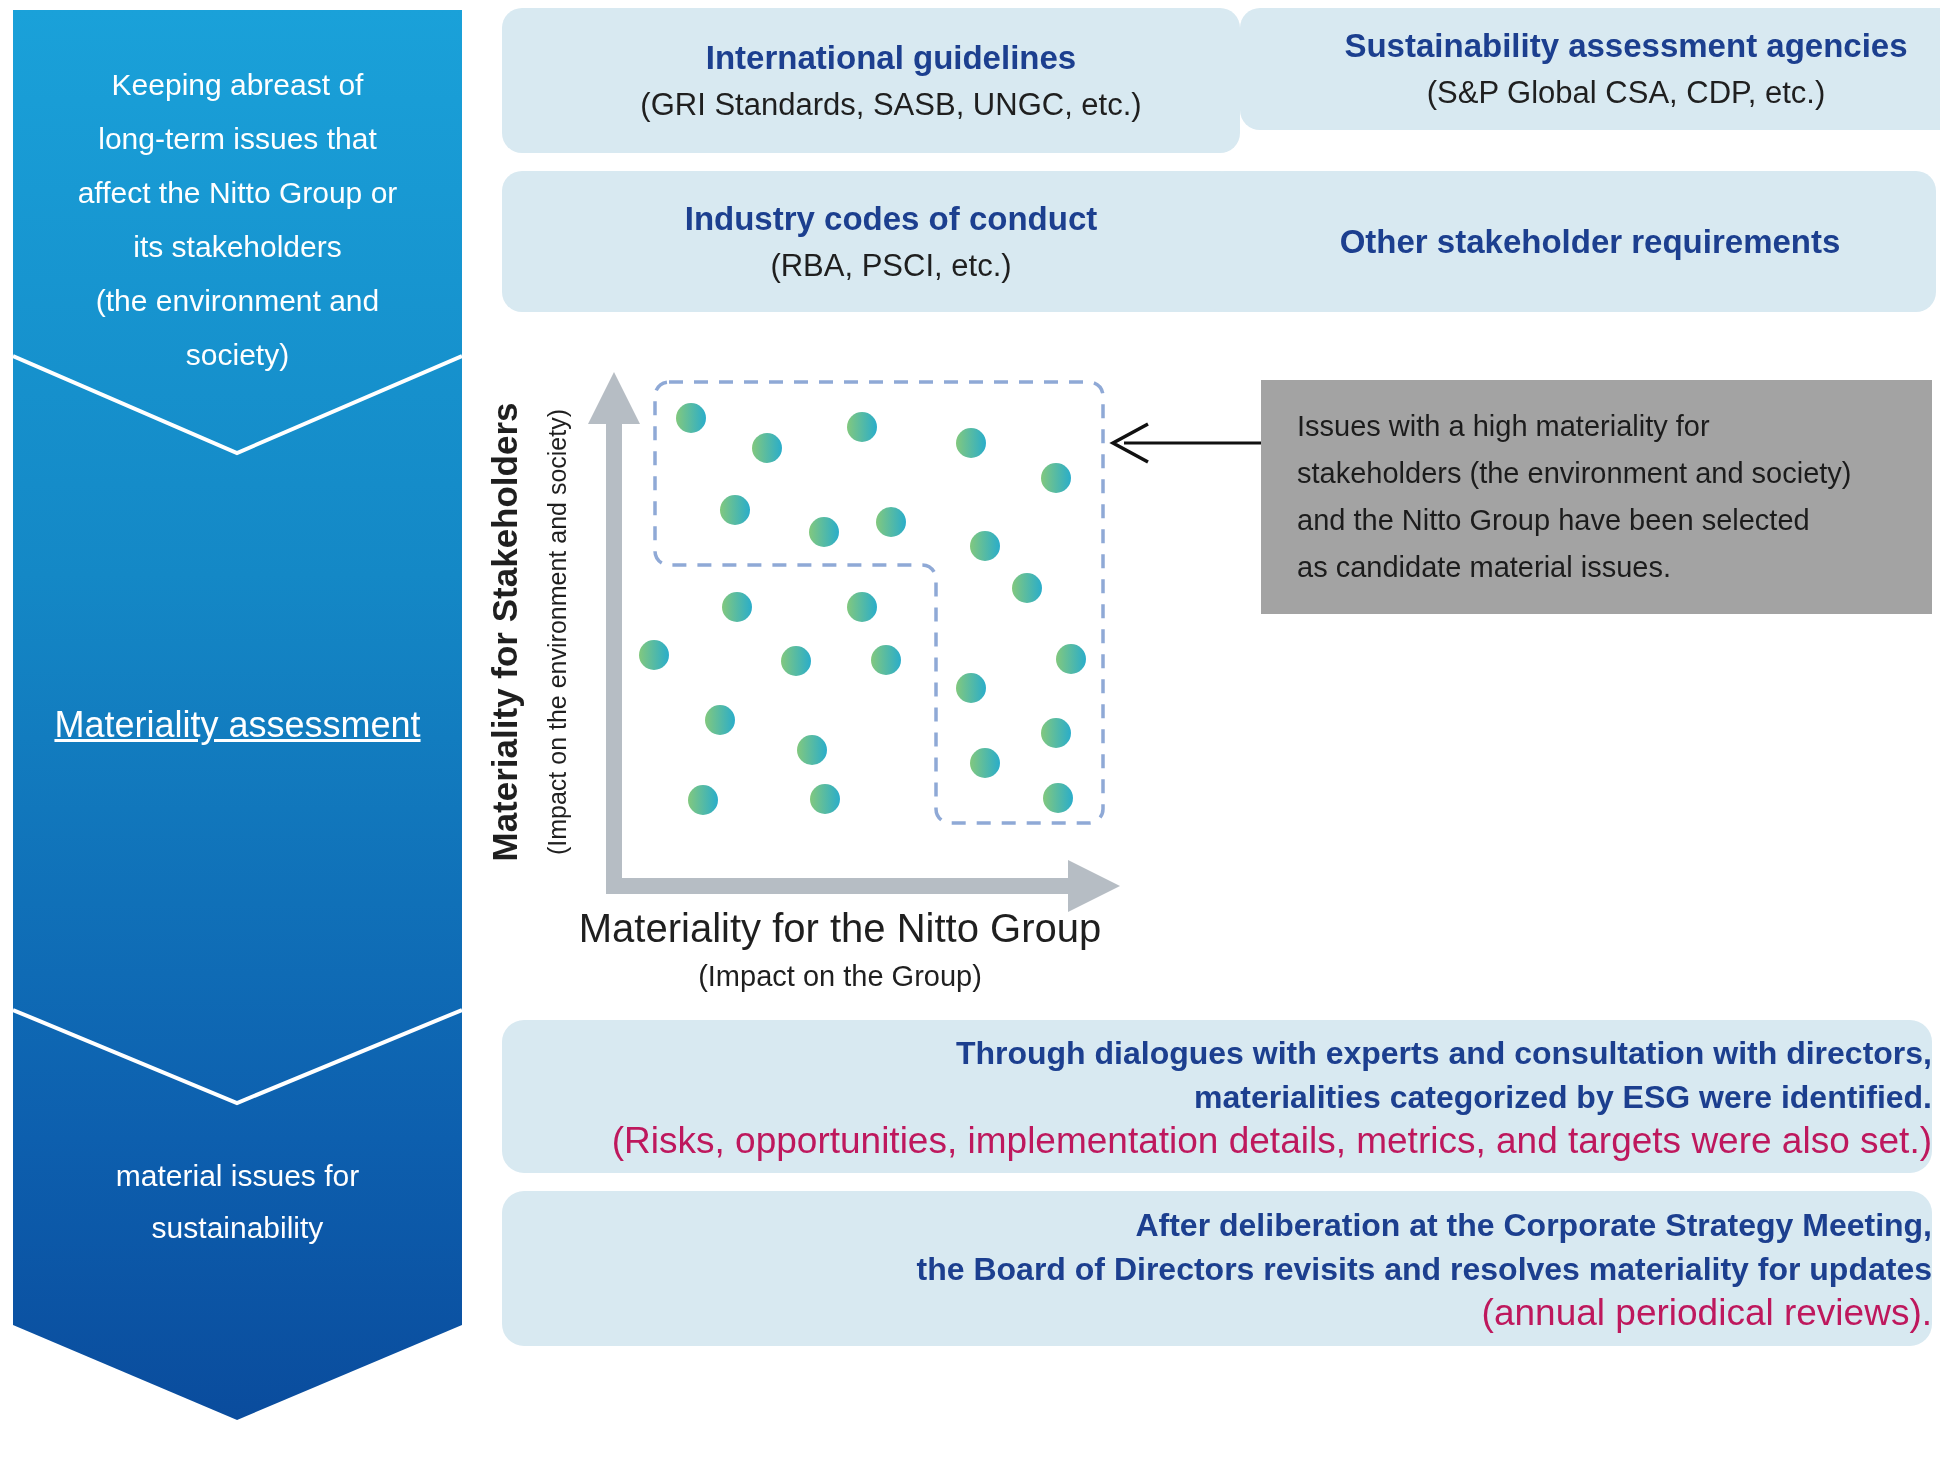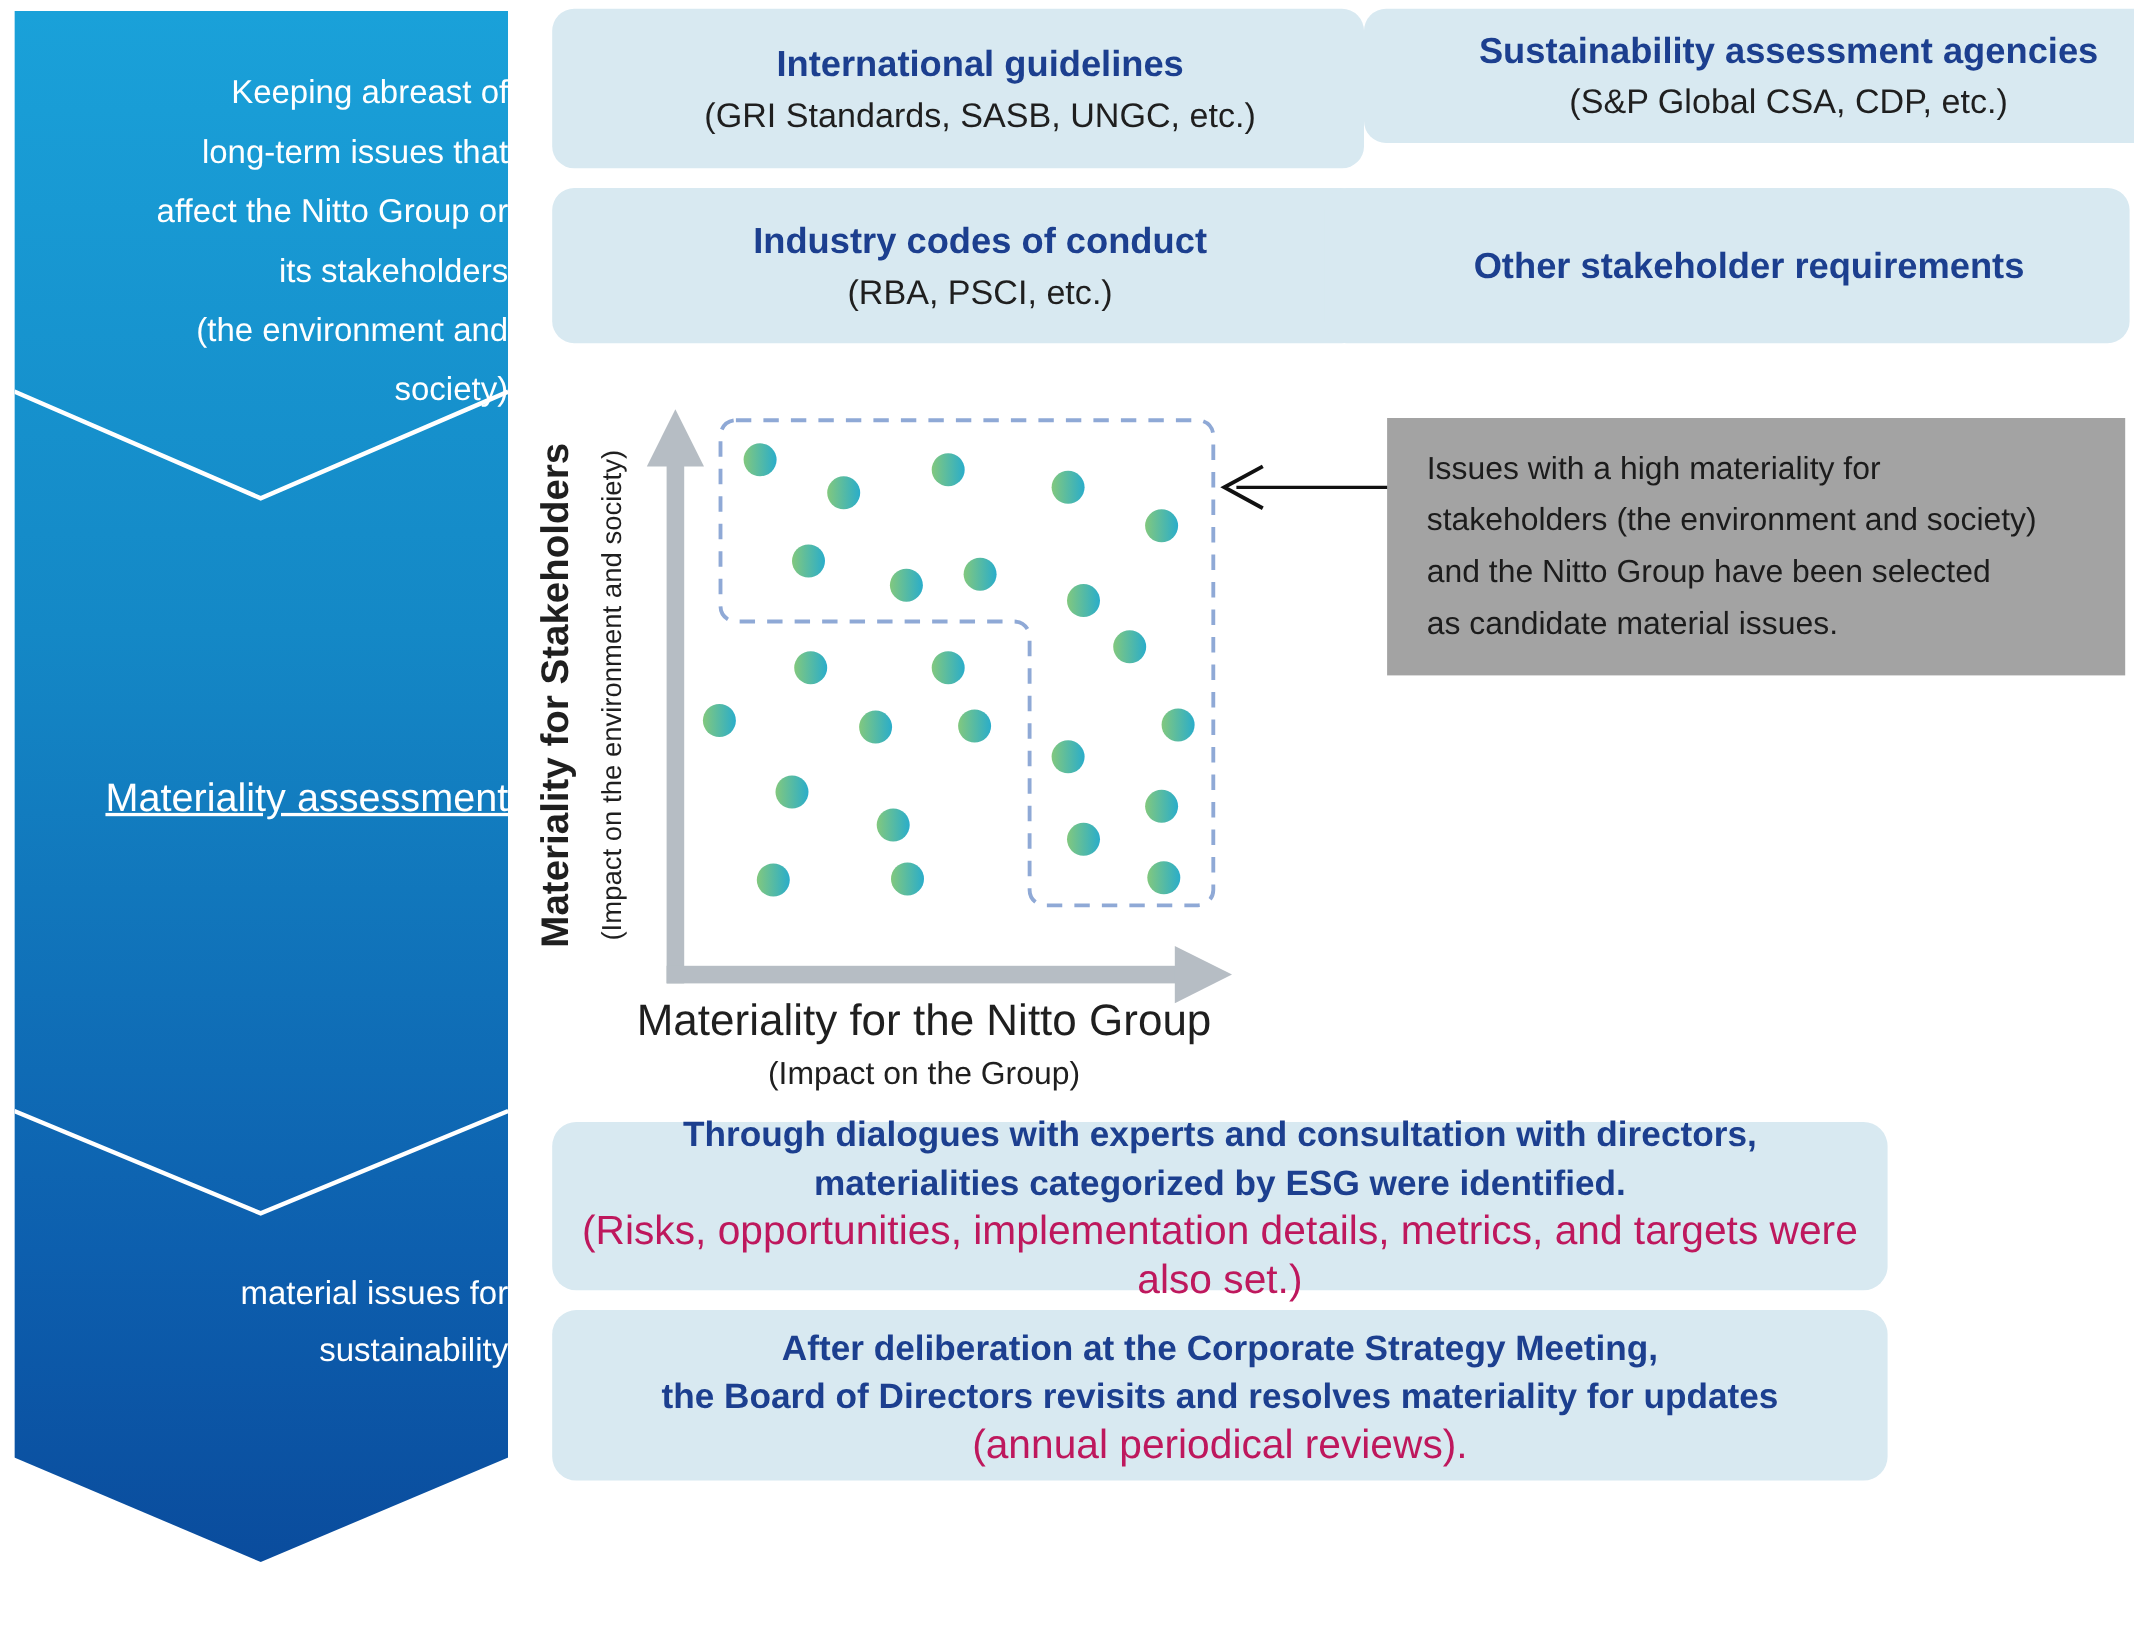--- a/index.html
+++ b/index.html
@@ -6,21 +6,21 @@
   body{width:1940px;height:1480px;position:relative;font-family:"Liberation Sans","DejaVu Sans",sans-serif;overflow:hidden;}
   .abs{position:absolute;}
 
   
   .flow-panel{
     left:13px;top:10px;width:449px;height:1410px;
     background:linear-gradient(180deg,#1aa1d9 0%,#1488c6 40%,#0d5fae 80%,#0a4c9d 100%);
     clip-path:polygon(0 0,100% 0,100% 93.26%,49.9% 100%,0 93.26%);
   }
   .flow-panel svg.chevrons{position:absolute;left:0;top:0;}
-  .flow-step{position:absolute;left:0;width:100%;text-align:right;color:#ffffff;}
+  .flow-step{position:absolute;left:0;width:100%;text-align:center;color:#ffffff;}
   .flow-step .ln{display:block;}
   .step1{top:48px;font-size:30px;line-height:54px;}
   .step2{top:690px;font-size:36px;line-height:50px;text-decoration:underline;}
   .step3{top:1140px;font-size:30px;line-height:52px;}
 
   
   .src-box{background:#d8e9f1;border-radius:20px;display:flex;flex-direction:column;justify-content:center;align-items:center;text-align:center;padding-left:40px;}
   .src-title{color:#1c3f8f;font-weight:bold;font-size:33px;line-height:48px;}
   .src-sub{color:#1f1f1f;font-size:31px;line-height:46px;}
   .box-r1c1{left:502px;top:8px;width:698px;height:145px;}
@@ -35,21 +35,21 @@
   .axis-sublabel-x{left:840px;top:960px;transform:translateX(-50%);white-space:nowrap;font-size:29px;color:#1f1f1f;}
   .dot{position:absolute;width:30px;height:30px;border-radius:50%;
     background:linear-gradient(90deg,#82c87e 0%,#2aadca 100%);
     transform:translate(-50%,-50%);}
 
   
   .annotation-box{left:1261px;top:380px;width:671px;height:234px;background:#a3a3a3;box-sizing:border-box;padding:23px 20px 0 36px;}
   .annotation-box .ln{display:block;font-size:29px;line-height:47px;color:#1c1c1c;}
 
   
-  .out-box{left:502px;width:1214px;background:#d8e9f1;border-radius:22px;display:flex;flex-direction:column;justify-content:center;align-items:center;text-align:center;}
+  .out-box{left:502px;width:1430px;background:#d8e9f1;border-radius:22px;display:flex;flex-direction:column;justify-content:center;align-items:flex-end;text-align:center;}
   .out-a{top:1020px;height:153px;}
   .out-b{top:1191px;height:155px;}
   .out-em{color:#1c3f8f;font-weight:bold;font-size:32px;line-height:44px;display:block;}
   .out-note{color:#be185d;font-size:37px;line-height:44px;display:block;}
 
   svg.overlay{position:absolute;left:0;top:0;pointer-events:none;}
 </style>
 </head>
 <body>
 

